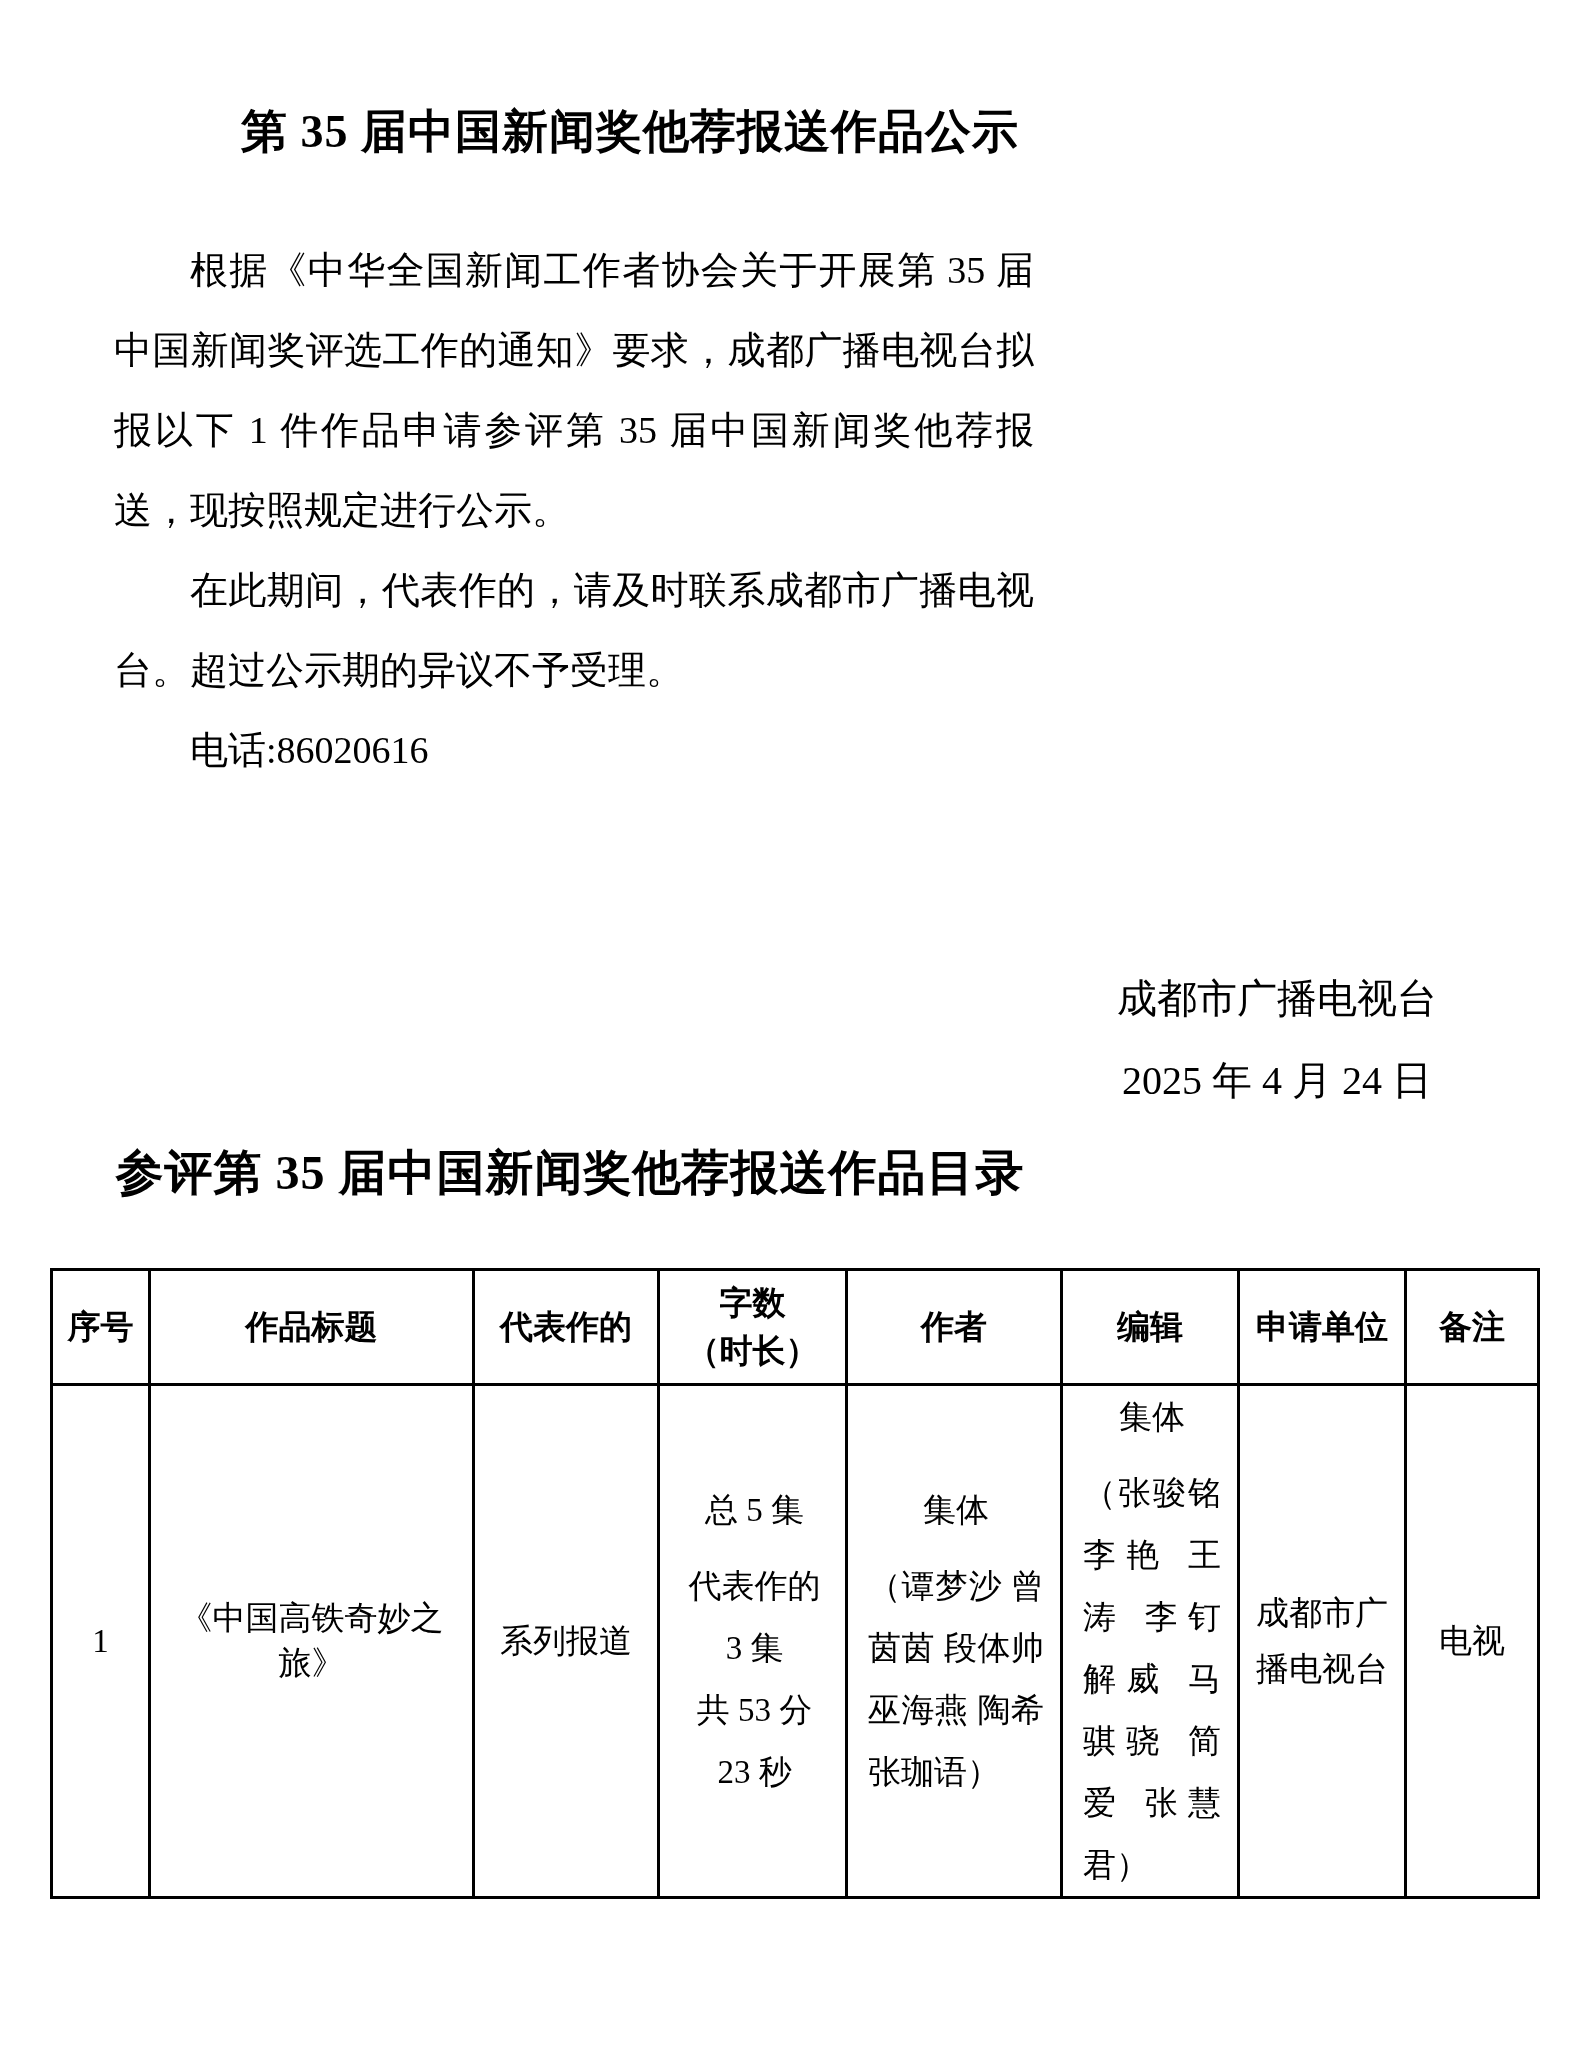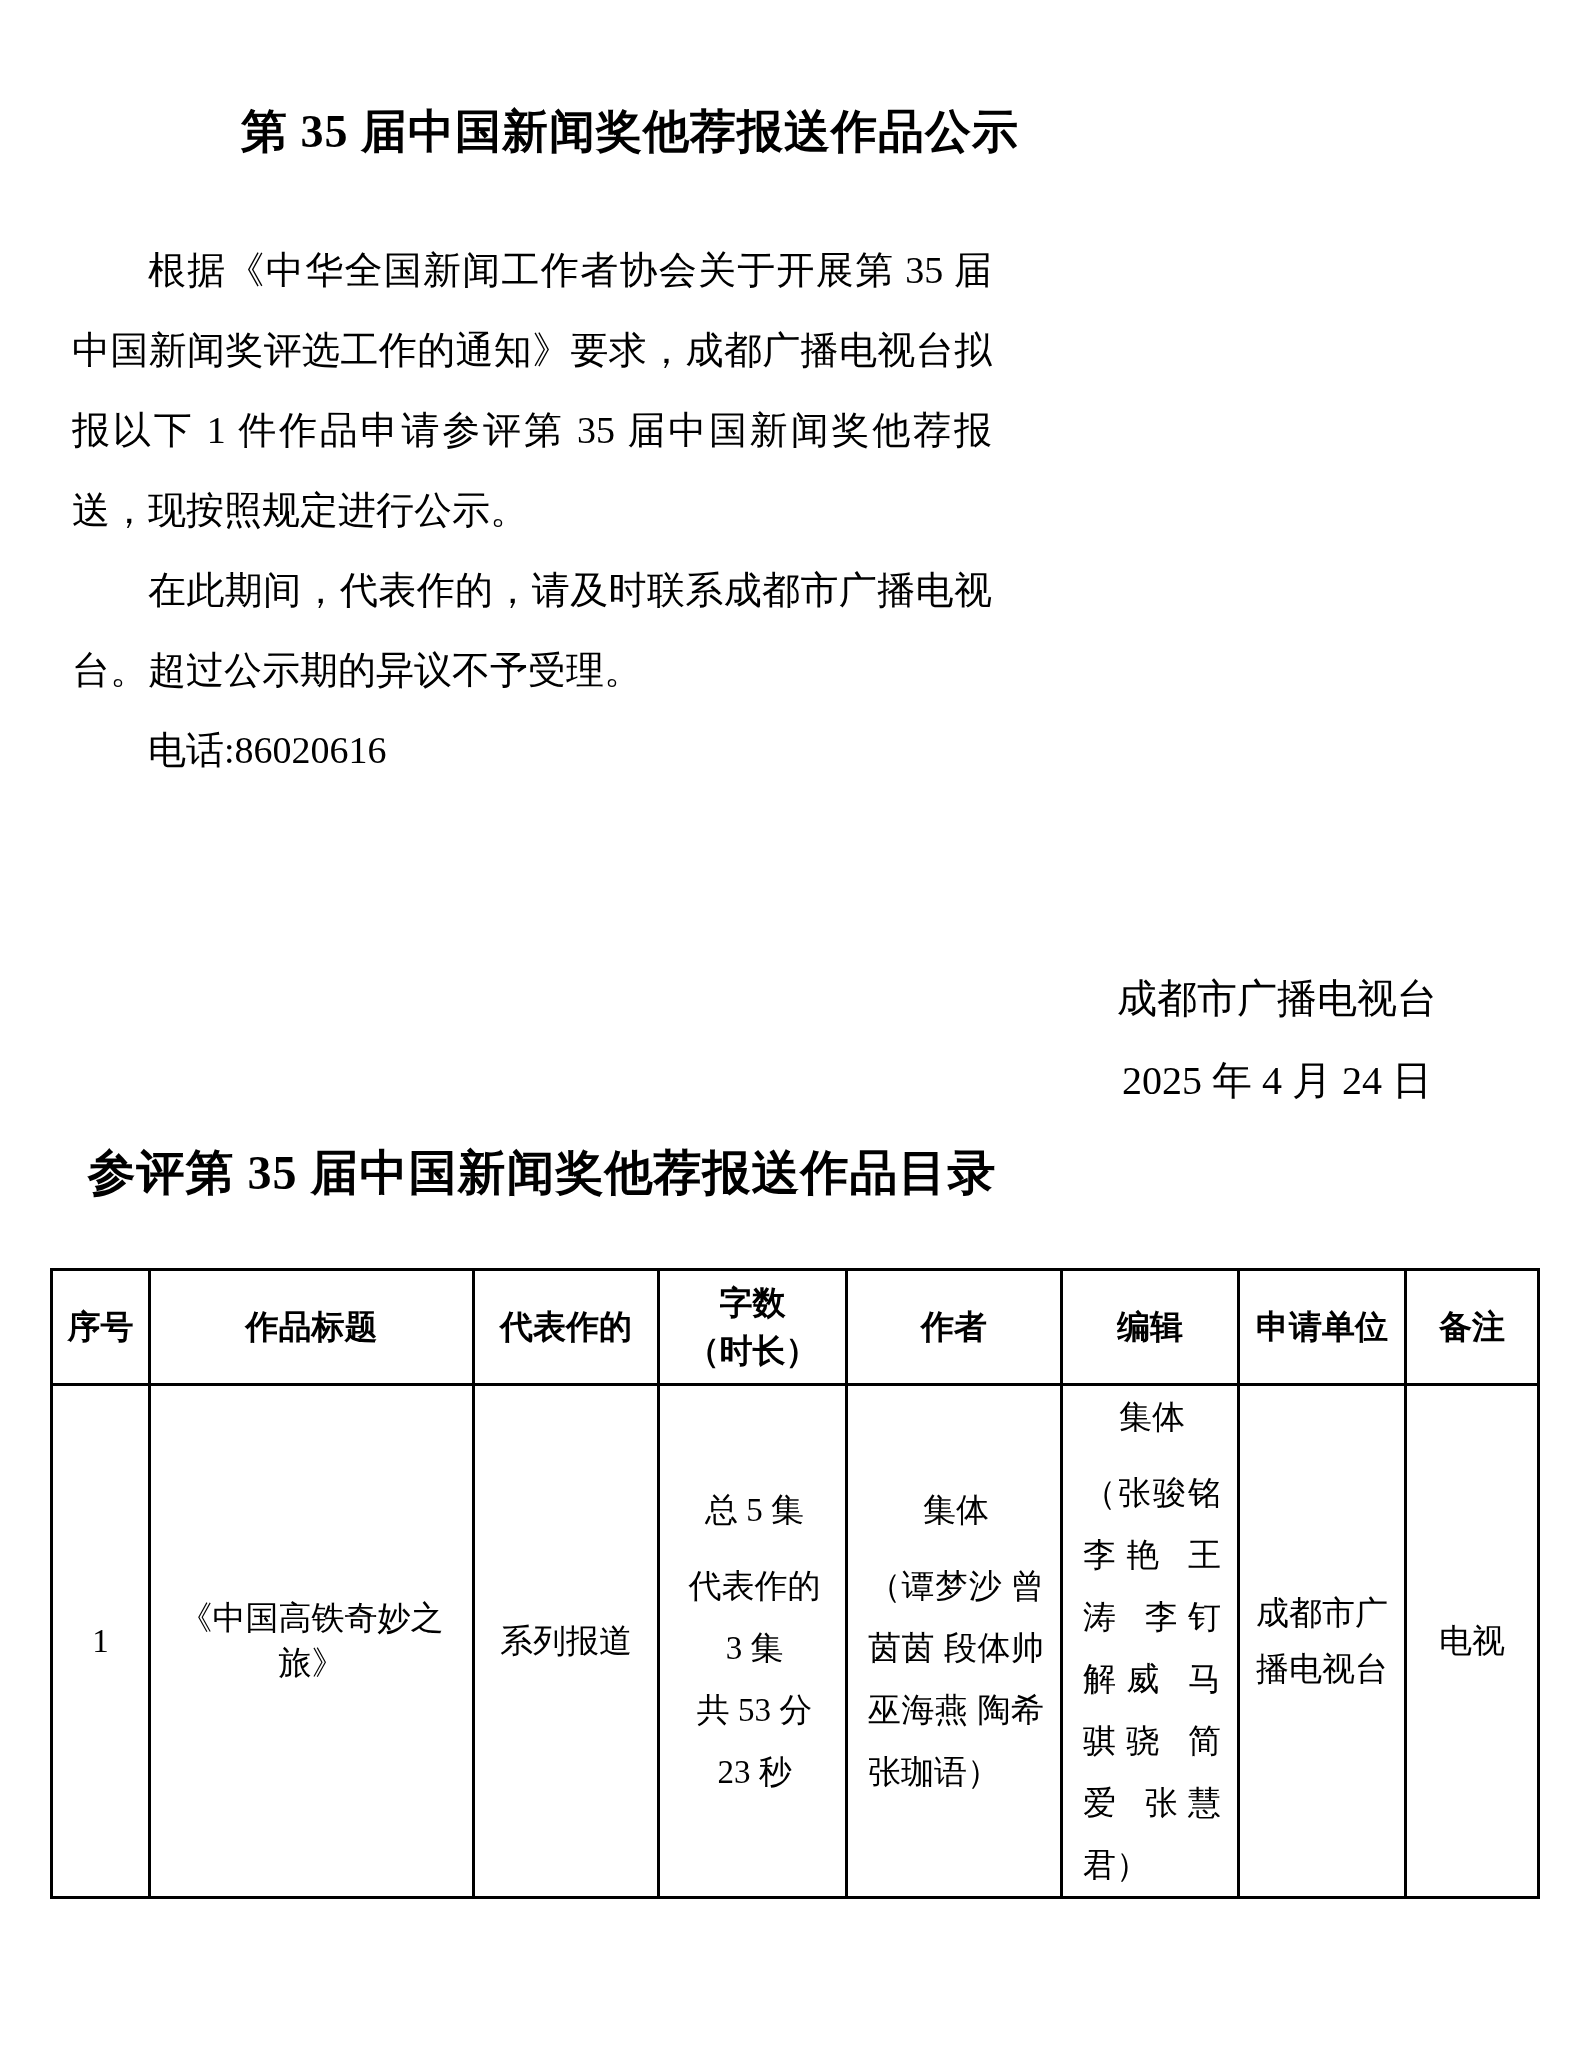--- a/index.html
+++ b/index.html
@@ -26,40 +26,40 @@
     text-align: center;
     font-weight: bold;
     font-size: 46px;
     line-height: 80px;
     letter-spacing: 1px;
   }
   .doc-title .title-line { display: block; }
   
   .doc-body {
     width: 920px;
-    margin: 58px 0 0 72px;
+    margin: 58px 0 0 114px;
     font-size: 38px;
     line-height: 80px;
   }
   .doc-body p {
     text-indent: 76px;
     text-align: justify;
   }
   
   .signature {
     width: fit-content;
     margin: 168px 150px 0 auto;
     text-align: center;
     font-size: 40px;
     line-height: 82px;
   }
   
   .table-title {
     width: 920px;
-    margin: 18px 0 0 82px;
+    margin: 18px 0 0 110px;
     text-align: center;
     font-weight: bold;
     font-size: 48px;
     line-height: 66px;
     letter-spacing: 1px;
   }
   
   table.works-table {
     margin: 62px 0 0 50px;
     width: 1487px;

